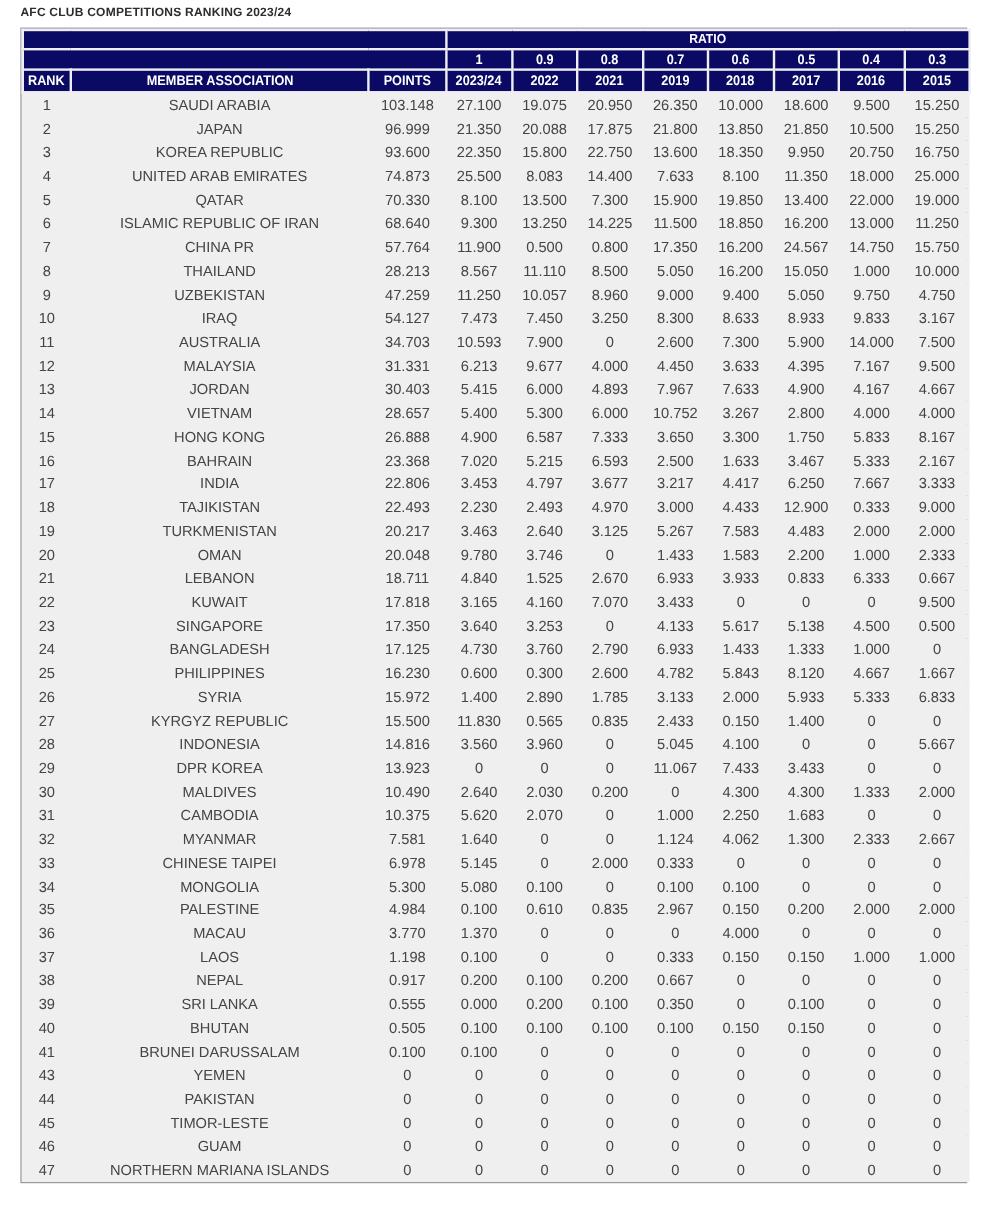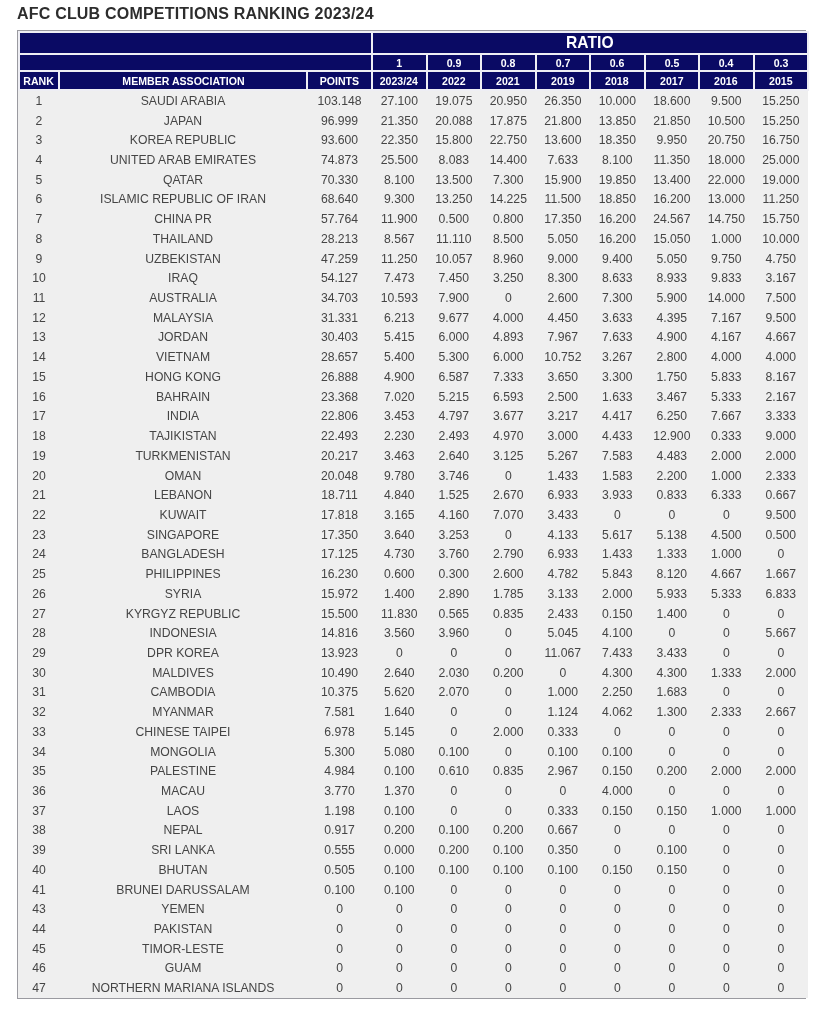--- a/index.html
+++ b/index.html
@@ -3,40 +3,40 @@
 <meta charset="utf-8">
 <style>
   html,body{margin:0;padding:0;background:#ffffff;}
   .page{
     width:823px;height:1024px;box-sizing:border-box;
     font-family:"Liberation Sans", sans-serif;
     background:#ffffff;overflow:hidden;
   }
   .page-title{
     margin:5px 0 7px 17px;
-    font-size:16px;font-weight:bold;color:#2d2d2d;letter-spacing:0.2px;
+    font-size:10px;font-weight:bold;color:#2d2d2d;letter-spacing:0.2px;
   }
   .table-wrap{
     margin-left:17px;width:789px;box-sizing:border-box;
     border:1px solid #9a9aa0;background:#efefef;
   }
   table{
     width:100%;border-collapse:collapse;table-layout:fixed;
   }
   col.c-rank{width:40px;}
   col.c-assoc{width:248px;}
   col.c-points{width:65px;}
   col.c-ratio{width:54.5px;}
   thead th{
     background:#0a0a64;color:#ffffff;font-weight:bold;
     border:2px solid #eeeef4;
     text-align:center;vertical-align:middle;
     font-size:11.5px;padding:0;
   }
-  thead tr.h-ratio th{height:14px;font-size:17px;}
+  thead tr.h-ratio th{height:14px;font-size:11px;}
   thead tr.h-values th{height:15px;font-size:11.5px;}
   thead tr.h-cols th{height:17px;font-size:11.5px;}
   .cond{display:inline-block;transform:scaleX(0.92);transform-origin:center;white-space:nowrap;}
   tbody td{
     background:#efefef;color:#454545;
     text-align:center;vertical-align:middle;
     font-size:12.2px;height:19.72px;padding:0;
     border:none;white-space:nowrap;overflow:hidden;
   }
 </style>

